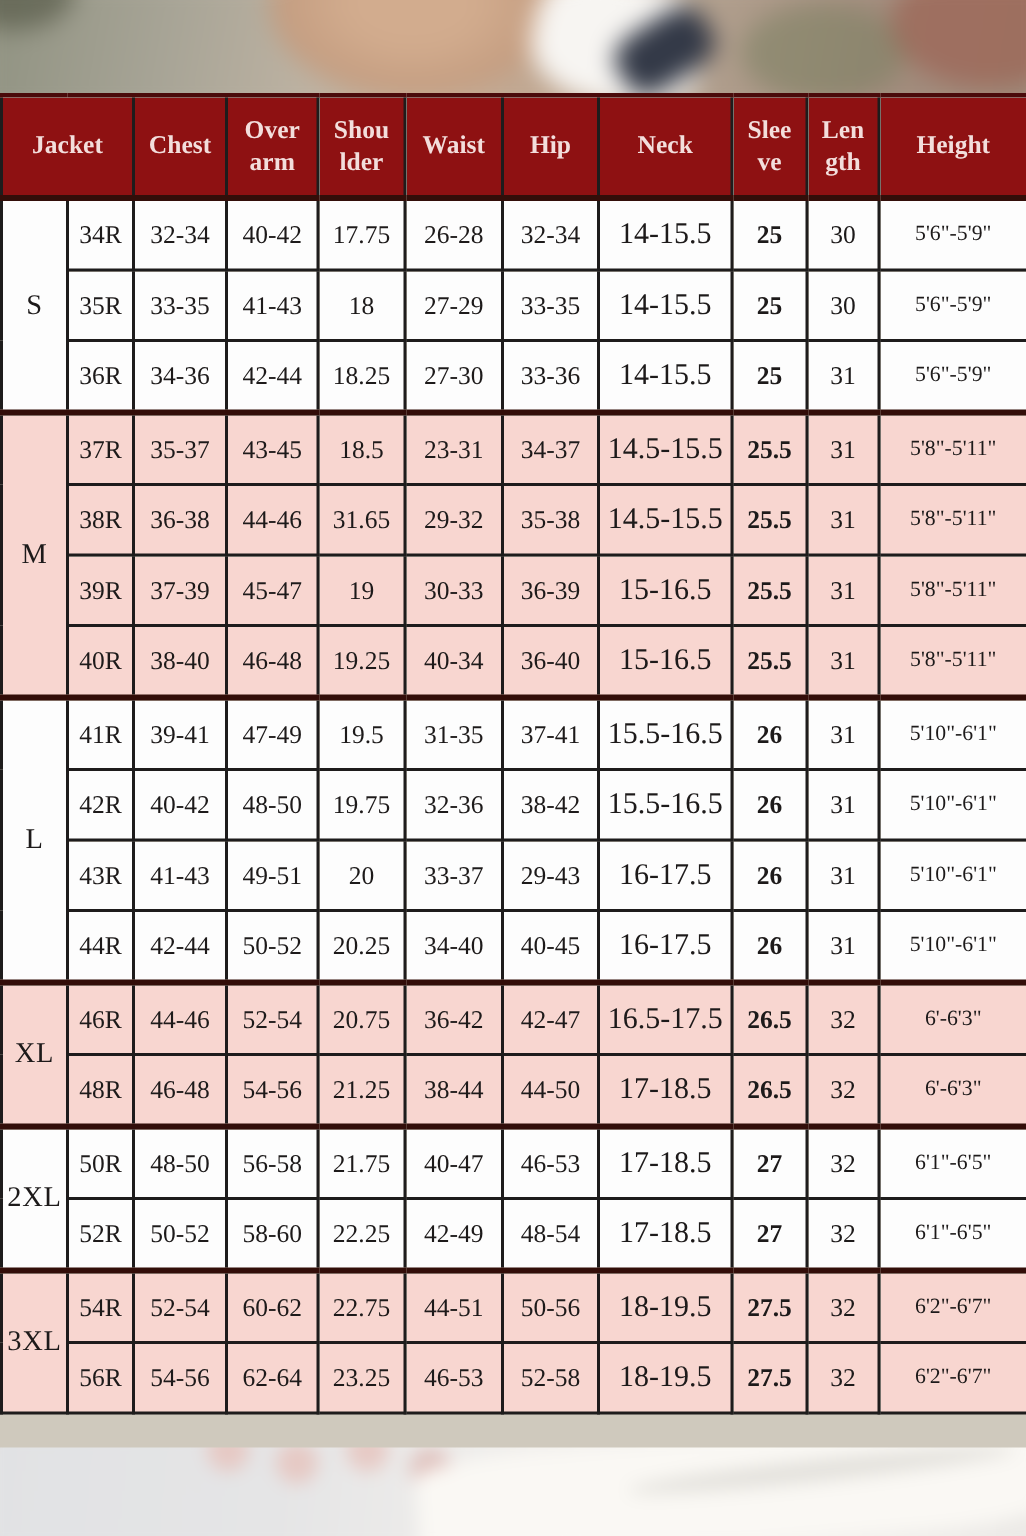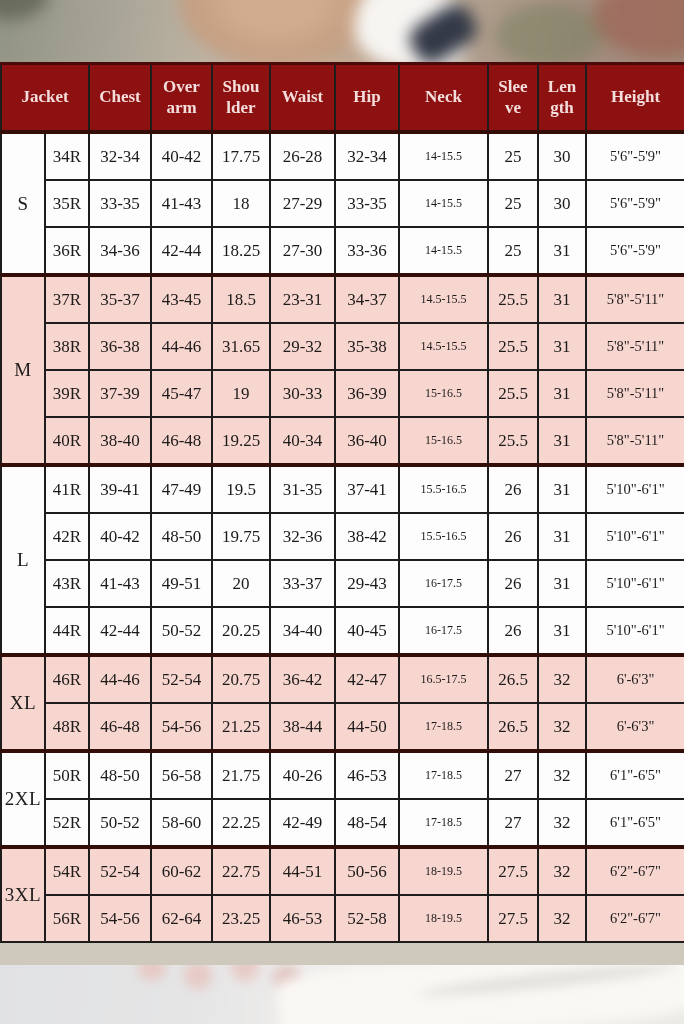--- a/index.html
+++ b/index.html
@@ -35,23 +35,23 @@
   th,td{border:2px solid var(--grid-line);text-align:center;vertical-align:middle;
         padding:0;overflow:hidden;}
   thead th{background:var(--header-bg);color:var(--header-text);font-weight:bold;font-size:17px;
            height:65px;line-height:1.2;white-space:pre-line;border-top:3px solid #4a0a0a;
            border-bottom:4px solid var(--group-separator);}
   tbody td{height:45px;font-size:17px;}
   tr.white td{background:var(--white-row);}
   tr.pink  td{background:var(--pink-row);}
   tr.group-start td{border-top:4px solid var(--group-separator);}
   td.group-cell{font-size:19px;letter-spacing:.5px;}
-  td.col-sleeve{font-weight:normal;}
+  td.col-sleeve{font-weight:bold;}
   td.col-height{font-size:14.5px;}
-  td.col-neck{font-size:12px;}
+  td.col-neck{font-size:20px;}
 </style>
 </head>
 <body>
 
 <div class="photo-top">
   <div class="layer">
     <div class="blob pt-dark-left"></div>
     <div class="blob pt-beard"></div>
     <div class="blob pt-shirt"></div>
     <div class="blob pt-collar"></div>
@@ -252,21 +252,21 @@
         <td class="val col-sleeve">26.5</td>
         <td class="val col-length">32</td>
         <td class="val col-height">6'-6'3"</td>
       </tr>
       <tr class="white group-start">
         <td rowspan="2" class="group-cell">2XL</td>
         <td class="size-cell">50R</td>
         <td class="val col-chest">48-50</td>
         <td class="val col-overarm">56-58</td>
         <td class="val col-shoulder">21.75</td>
-        <td class="val col-waist">40-26</td>
+        <td class="val col-waist">40-47</td>
         <td class="val col-hip">46-53</td>
         <td class="val col-neck">17-18.5</td>
         <td class="val col-sleeve">27</td>
         <td class="val col-length">32</td>
         <td class="val col-height">6'1"-6'5"</td>
       </tr>
       <tr class="white">
         <td class="size-cell">52R</td>
         <td class="val col-chest">50-52</td>
         <td class="val col-overarm">58-60</td>

